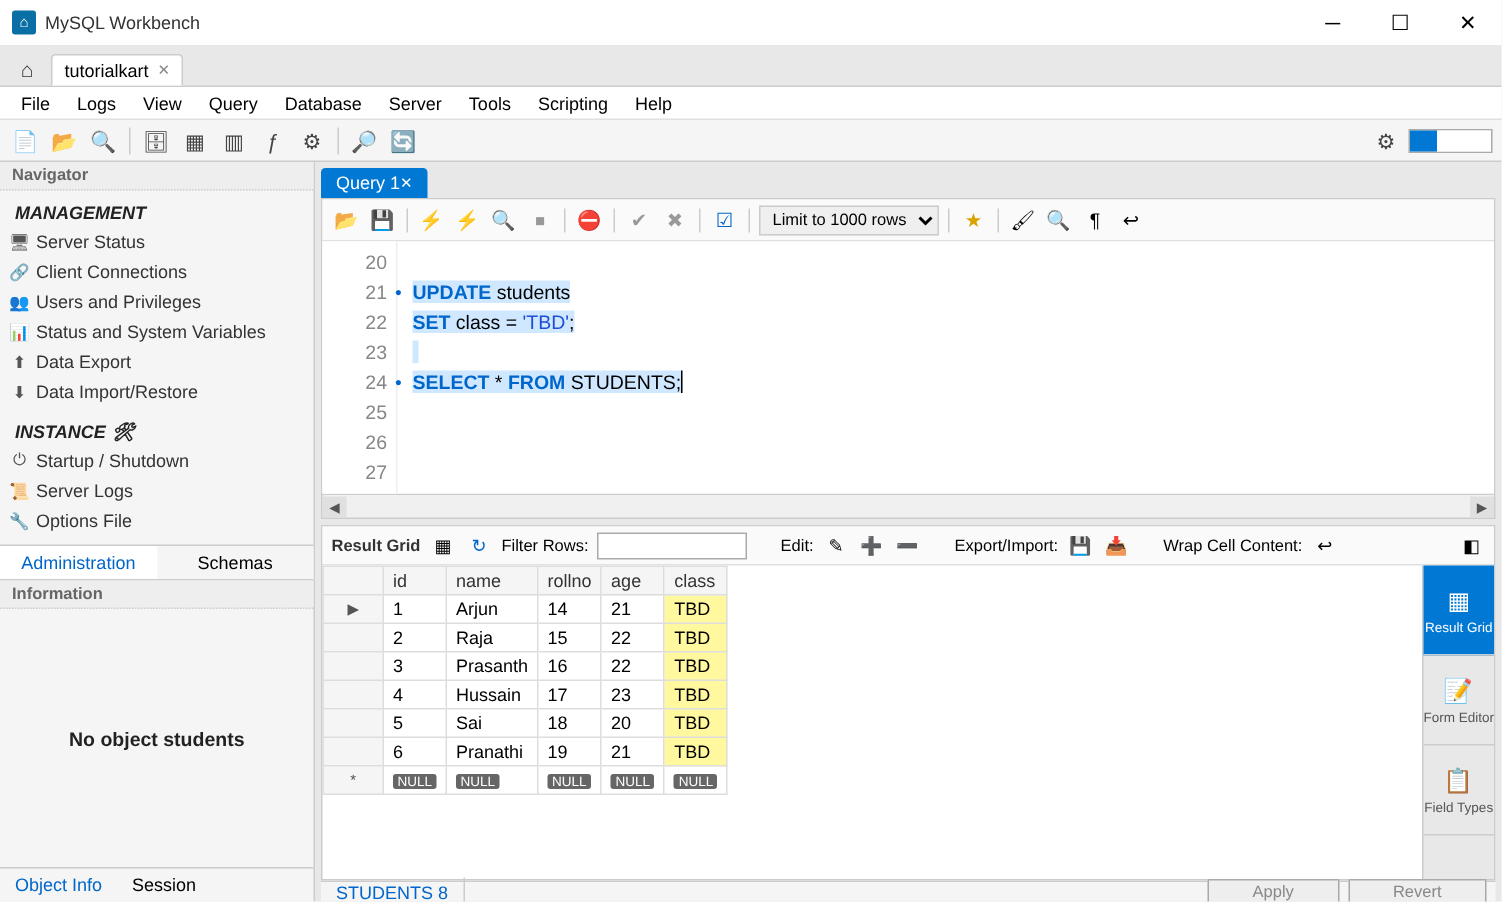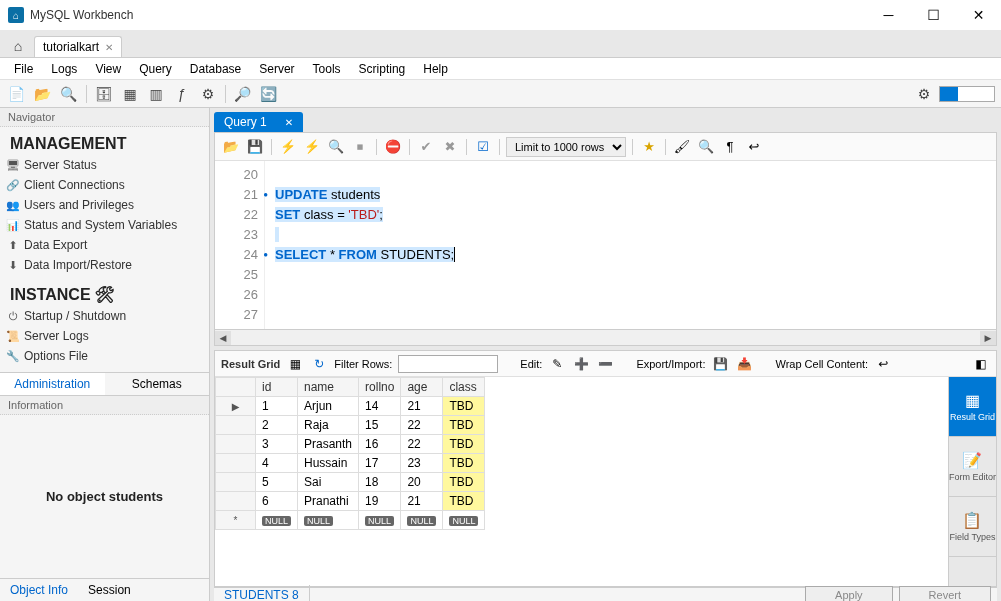--- a/index.html
+++ b/index.html
@@ -23,53 +23,53 @@
 .toolbar-main .tbtn { width: 22px; height: 22px; display: flex; align-items: center; justify-content: center; font-size: 14px; cursor: pointer; border-radius: 2px; color: #444; }
 .toolbar-main .spacer { flex: 1; }
 .toolbar-main .sep { width: 1px; height: 18px; background: #ccc; margin: 0 2px; }
 .layout-group { display: flex; border: 1px solid #aaa; }
 .layout-group .lbtn { width: 18px; height: 14px; background: #fff; cursor: pointer; }
 .layout-group .lbtn.active { background: #0078d4; }
 
 .body-row { flex: 1; display: flex; min-height: 0; }
 
 .sidebar { width: 210px; background: #f5f5f5; border-right: 1px solid #ccc; display: flex; flex-direction: column; }
-.panel-header { background: #eee; padding: 3px 8px; font-size: 11px; color: #666; border-bottom: 1px dotted #ccc; }
+.panel-header { background: #eee; padding: 3px 8px; font-size: 11px; color: #666; border-bottom: 1px dotted #ccc; font-weight: bold; }
 .nav-body { padding: 6px 0; overflow: auto; }
-.nav-section { padding: 2px 10px; font-weight: bold; font-size: 16px; color: #222; display: flex; align-items: center; gap: 4px; }
+.nav-section { padding: 2px 10px; font-weight: bold; font-size: 12px; color: #222; display: flex; align-items: center; gap: 4px; font-style: italic; }
 .nav-item { padding: 3px 10px 3px 24px; font-size: 12px; color: #333; display: flex; align-items: center; gap: 6px; cursor: pointer; position: relative; }
 .nav-item .nicon { width: 14px; height: 14px; display: inline-flex; align-items: center; justify-content: center; font-size: 11px; color: #555; position: absolute; left: 6px; }
 .nav-tabs { display: flex; border-top: 1px solid #ccc; }
 .nav-tabs .nt { flex: 1; padding: 4px; font-size: 12px; text-align: center; cursor: pointer; background: #f5f5f5; }
 .nav-tabs .nt.active { color: #0066cc; background: #fff; }
 .info-panel { border-top: 1px solid #ccc; flex: 1; display: flex; flex-direction: column; }
 .info-body { flex: 1; display: flex; align-items: center; justify-content: center; font-weight: bold; font-size: 13px; color: #222; }
 .info-tabs { display: flex; border-top: 1px solid #ccc; }
 .info-tabs .it { padding: 4px 10px; font-size: 12px; cursor: pointer; }
 .info-tabs .it.active { color: #0066cc; }
 
 .main { flex: 1; display: flex; flex-direction: column; background: #e8e8e8; min-width: 0; }
 .query-tabs { height: 24px; display: flex; align-items: flex-end; padding-left: 4px; }
-.query-tabs .qt { background: #0078d4; color: #fff; padding: 3px 10px; font-size: 12px; display: flex; align-items: center; gap: 18px; border-radius: 3px 3px 0 0; }
+.query-tabs .qt { background: #0078d4; color: #fff; padding: 3px 10px; font-size: 12px; display: flex; align-items: center; gap: 0; border-radius: 3px 3px 0 0; }
 .query-tabs .qt .x { font-size: 10px; cursor: pointer; }
 
 .editor-pane { background: #fff; border: 1px solid #ccc; margin: 0 4px; display: flex; flex-direction: column; flex: 0 0 auto; }
 .editor-toolbar { height: 28px; display: flex; align-items: center; padding: 0 6px; gap: 4px; border-bottom: 1px solid #e0e0e0; background: #fafafa; }
 .editor-toolbar .et { width: 20px; height: 20px; display: flex; align-items: center; justify-content: center; font-size: 13px; cursor: pointer; border-radius: 2px; }
 .editor-toolbar .sep { width: 1px; height: 16px; background: #ccc; margin: 0 2px; }
 .editor-toolbar select { font-size: 11px; height: 20px; border: 1px solid #ccc; padding: 0 4px; }
 
 .code-area { display: flex; font-family: Consolas, monospace; font-size: 13px; background: #fff; }
 .gutter { width: 50px; text-align: right; padding: 4px 6px; color: #888; background: #fff; user-select: none; border-right: 1px solid #eee; }
 .gutter .ln { height: 20px; line-height: 20px; position: relative; }
 .gutter .ln.dot::after { content: "●"; color: #0066cc; position: absolute; right: -10px; font-size: 8px; }
 .code { flex: 1; padding: 4px 10px; }
 .code .line { height: 20px; line-height: 20px; white-space: pre; }
 .kw { color: #0066cc; font-weight: bold; }
-.str { color: #b91c1c; }
+.str { color: #1d4ed8; }
 .sel-bg { background: #cfe8ff; }
 .cursor { border-right: 1px solid #000; }
 
 .hscroll { height: 16px; background: #f0f0f0; margin: 0 4px; border: 1px solid #ccc; border-top: none; display: flex; align-items: center; }
 .hscroll .arrow { width: 16px; height: 14px; background: #e0e0e0; cursor: pointer; display: flex; align-items: center; justify-content: center; font-size: 9px; color: #555; }
 
 .results-pane { flex: 1; background: #fff; border: 1px solid #ccc; margin: 4px 4px 0 4px; display: flex; flex-direction: column; min-height: 0; }
 .results-toolbar { height: 26px; display: flex; align-items: center; padding: 0 6px; gap: 6px; border-bottom: 1px solid #e0e0e0; font-size: 11px; background: #fafafa; }
 .results-toolbar .rt-label { font-weight: bold; color: #333; }
 .results-toolbar input { height: 18px; width: 100px; border: 1px solid #aaa; font-size: 11px; padding: 0 3px; }

